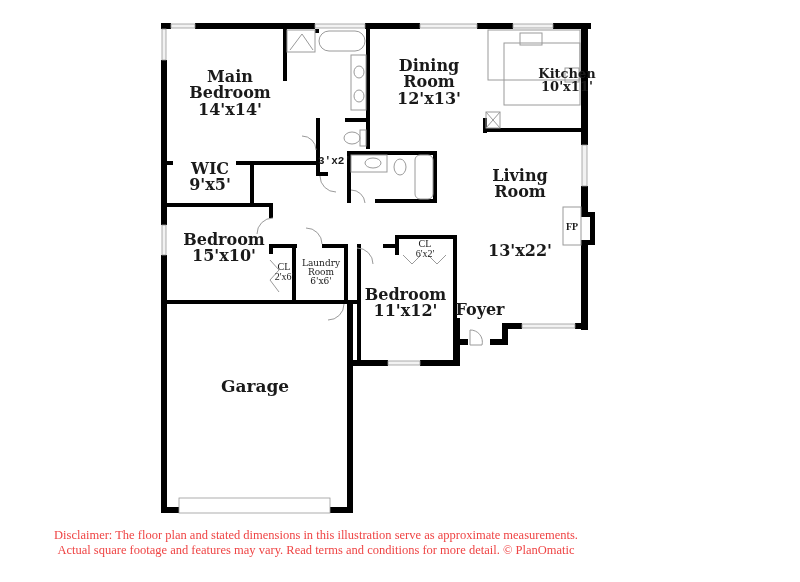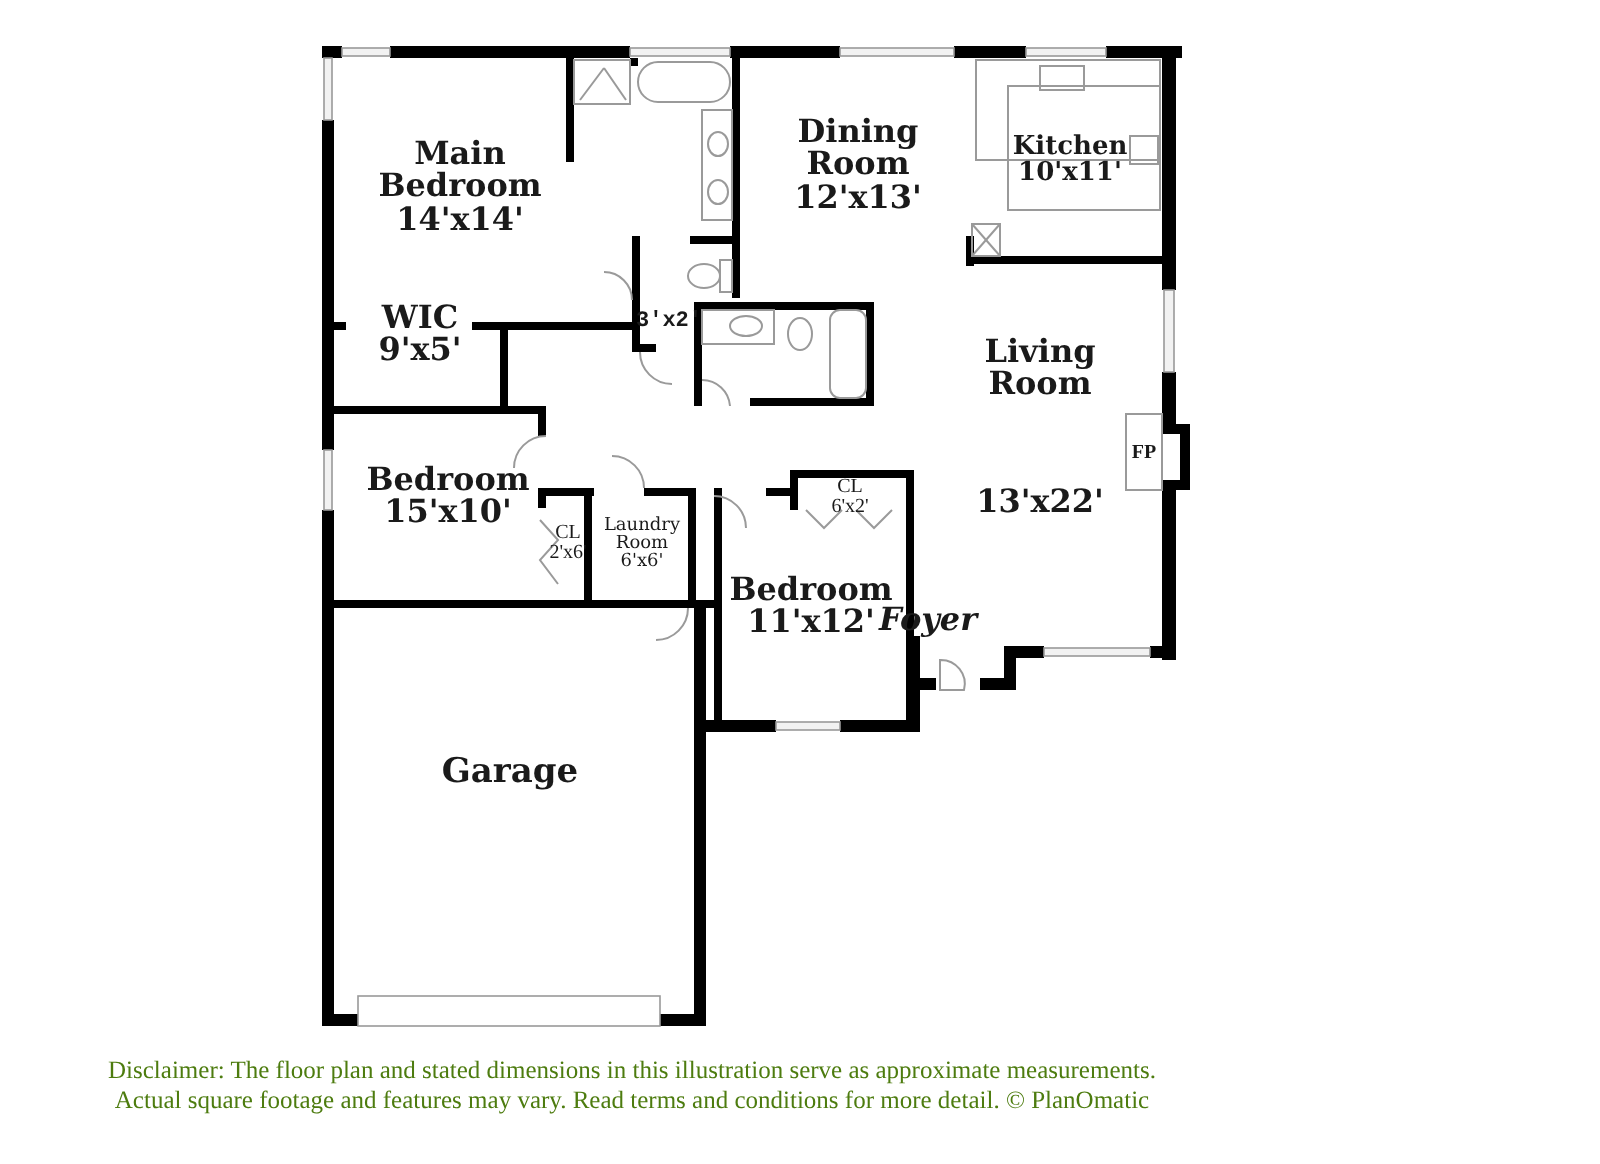--- a/index.html
+++ b/index.html
@@ -1,24 +1,24 @@
 <!DOCTYPE html>
 <html><head>
 <meta charset="utf-8">
 <style>
   html, body { margin:0; padding:0; background:#ffffff; }
   body { width:800px; height:582px; position:relative; overflow:hidden; font-family:"DejaVu Serif", serif; color:#1a1a1a; }
   #plan { position:absolute; left:0; top:0; width:800px; height:582px; }
   .lbl { position:absolute; text-align:center; font-weight:bold; line-height:1.02; white-space:nowrap; font-family:"DejaVu Serif", serif; color:#1a1a1a; }
   .lbl span { display:block; }
   .big { font-size:16px; }
-  .sml { font-size:13px; }
+  .sml { font-size:13px;margin-left:32px; }
   .tiny { font-size:10px; font-weight:normal;font-family:Liberation Serif, serif; }
   .tiny2 { font-size:9px; font-weight:normal; }
-  .disclaimer { position:absolute; left:0; width:632px; top:528px; text-align:center; font-family:"Liberation Serif", serif; font-size:12.5px; line-height:15px; color:#4d7c0f; }
+  .disclaimer { position:absolute; left:0; width:632px; top:528px; text-align:center; font-family:"Liberation Serif", serif; font-size:12.5px; line-height:15px; color:#ef4444; }
   .disclaimer span { display:block; }
 </style>
 </head>
 <body>
 
 <svg id="plan" viewBox="0 0 800 582" xmlns="http://www.w3.org/2000/svg">
   <g fill="#000">
 
     <rect x="161" y="23" width="10" height="6"></rect>
     <rect x="195" y="23" width="120" height="6"></rect>
@@ -167,21 +167,21 @@
 <div class="lbl tiny2" style="left:318px; top:156px; width:30px; font-weight:bold; font-size:11px;font-family:Liberation Mono, monospace;">
   <span>3'x2'</span>
 </div>
 <div class="lbl big" style="left:475px; top:168px; width:90px;">
   <span>Living</span>
   <span>Room</span>
 </div>
 <div class="lbl big" style="left:470px; top:243px; width:100px;">
   <span>13'x22'</span>
 </div>
-<div class="lbl big" style="left:180px; top:151px; width:60px;">
+<div class="lbl big" style="left:180px; top:161px; width:60px;">
   <span>WIC</span>
   <span>9'x5'</span>
 </div>
 <div class="lbl big" style="left:174px; top:232px; width:100px;">
   <span>Bedroom</span>
   <span>15'x10'</span>
 </div>
 <div class="lbl tiny" style="left:273px; top:262px; width:22px;">
   <span>CL</span>
   <span>2'x6'</span>
@@ -192,21 +192,21 @@
   <span>6'x6'</span>
 </div>
 <div class="lbl tiny" style="left:405px; top:239px; width:40px;">
   <span>CL</span>
   <span>6'x2'</span>
 </div>
 <div class="lbl big" style="left:358px; top:287px; width:95px;">
   <span>Bedroom</span>
   <span>11'x12'</span>
 </div>
-<div class="lbl big" style="left:439px; top:302px; width:50px;font-style:italic;">
+<div class="lbl big" style="left:455px; top:302px; width:50px;">
   <span>Foyer</span>
 </div>
 <div class="lbl big" style="left:200px; top:378px; width:110px; font-size:17px;">
   <span>Garage</span>
 </div>
 <div class="lbl tiny" style="left:563px; top:222px; width:18px; font-weight:bold;">
   <span>FP</span>
 </div>
 
 <div class="disclaimer">

